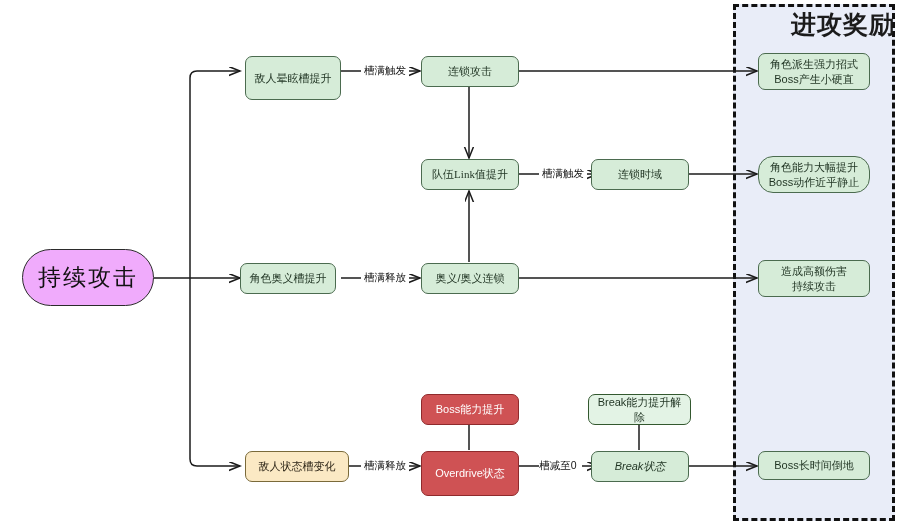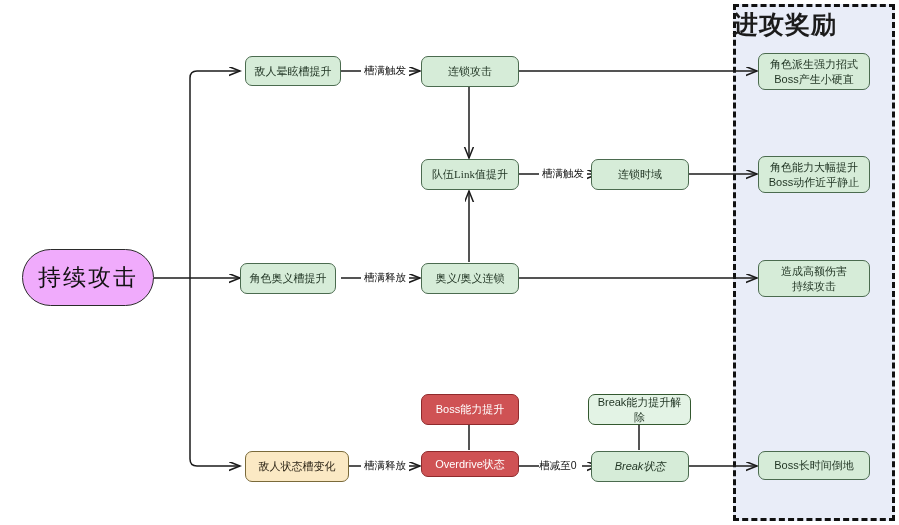--- a/index.html
+++ b/index.html
@@ -33,21 +33,21 @@
     height: 517px;
     background: #e9edf8;
     border: 3px dashed #111111;
     box-sizing: border-box;
   }
   .zone-title {
     position: absolute;
     left: 733px;
     top: 8px;
     width: 162px;
-    text-align: left;
+    text-align: right;
     font-size: 25px;
     font-weight: bold;
     color: #1b1b1b;
     letter-spacing: 1px;
   }
   .node {
     position: absolute;
     box-sizing: border-box;
     display: flex;
     align-items: center;
@@ -157,48 +157,48 @@
       <path d="M582,466 L598,466" marker-end="url(#arrow)"></path>
 
       <path d="M639,425 L639,450"></path>
 
       <path d="M689,466 L757,466" marker-end="url(#arrow)"></path>
     </g>
   </svg>
 
   <div class="start">持续攻击</div>
 
-  <div class="node n-green" style="left:245px;top:56px;width:96px;height:30px;">敌人晕眩槽提升</div>
+  <div class="node n-green" style="left:245px;top:56px;width:96px;height:44px;">敌人晕眩槽提升</div>
 
   <div class="node n-green" style="left:421px;top:56px;width:98px;height:31px;">连锁攻击</div>
 
   <div class="node n-green" style="left:421px;top:159px;width:98px;height:31px;font-family:Liberation Serif, serif;">队伍Link值提升</div>
 
   <div class="node n-green" style="left:591px;top:159px;width:98px;height:31px;">连锁时域</div>
 
   <div class="node n-green" style="left:240px;top:263px;width:96px;height:31px;">角色奥义槽提升</div>
 
   <div class="node n-green" style="left:421px;top:263px;width:98px;height:31px;">奥义/奥义连锁</div>
 
   <div class="node n-yellow" style="left:245px;top:451px;width:104px;height:31px;">敌人状态槽变化</div>
 
   <div class="node n-red" style="left:421px;top:394px;width:98px;height:31px;">Boss能力提升</div>
 
-  <div class="node n-red" style="left:421px;top:451px;width:98px;height:26px;">Overdrive状态</div>
+  <div class="node n-red" style="left:421px;top:451px;width:98px;height:45px;">Overdrive状态</div>
 
   <div class="node n-green-pale" style="left:588px;top:394px;width:103px;height:31px;">Break能力提升解除</div>
 
   <div class="node n-green" style="left:591px;top:451px;width:98px;height:31px;font-style:italic;">Break状态</div>
 
   <div class="node n-green nl2" style="left:758px;top:53px;width:112px;height:37px;">
     <span>角色派生强力招式</span>
     <span>Boss产生小硬直</span>
   </div>
 
-  <div class="node n-green nl2" style="left:758px;top:156px;width:112px;height:37px;">
+  <div class="node n-green nl2" style="left:758px;top:156px;width:112px;height:37px;border-radius:15px;">
     <span>角色能力大幅提升</span>
     <span>Boss动作近乎静止</span>
   </div>
 
   <div class="node n-green nl2" style="left:758px;top:260px;width:112px;height:37px;">
     <span>造成高额伤害</span>
     <span>持续攻击</span>
   </div>
 
   <div class="node n-green" style="left:758px;top:451px;width:112px;height:29px;text-align:center;">Boss长时间倒地</div>

